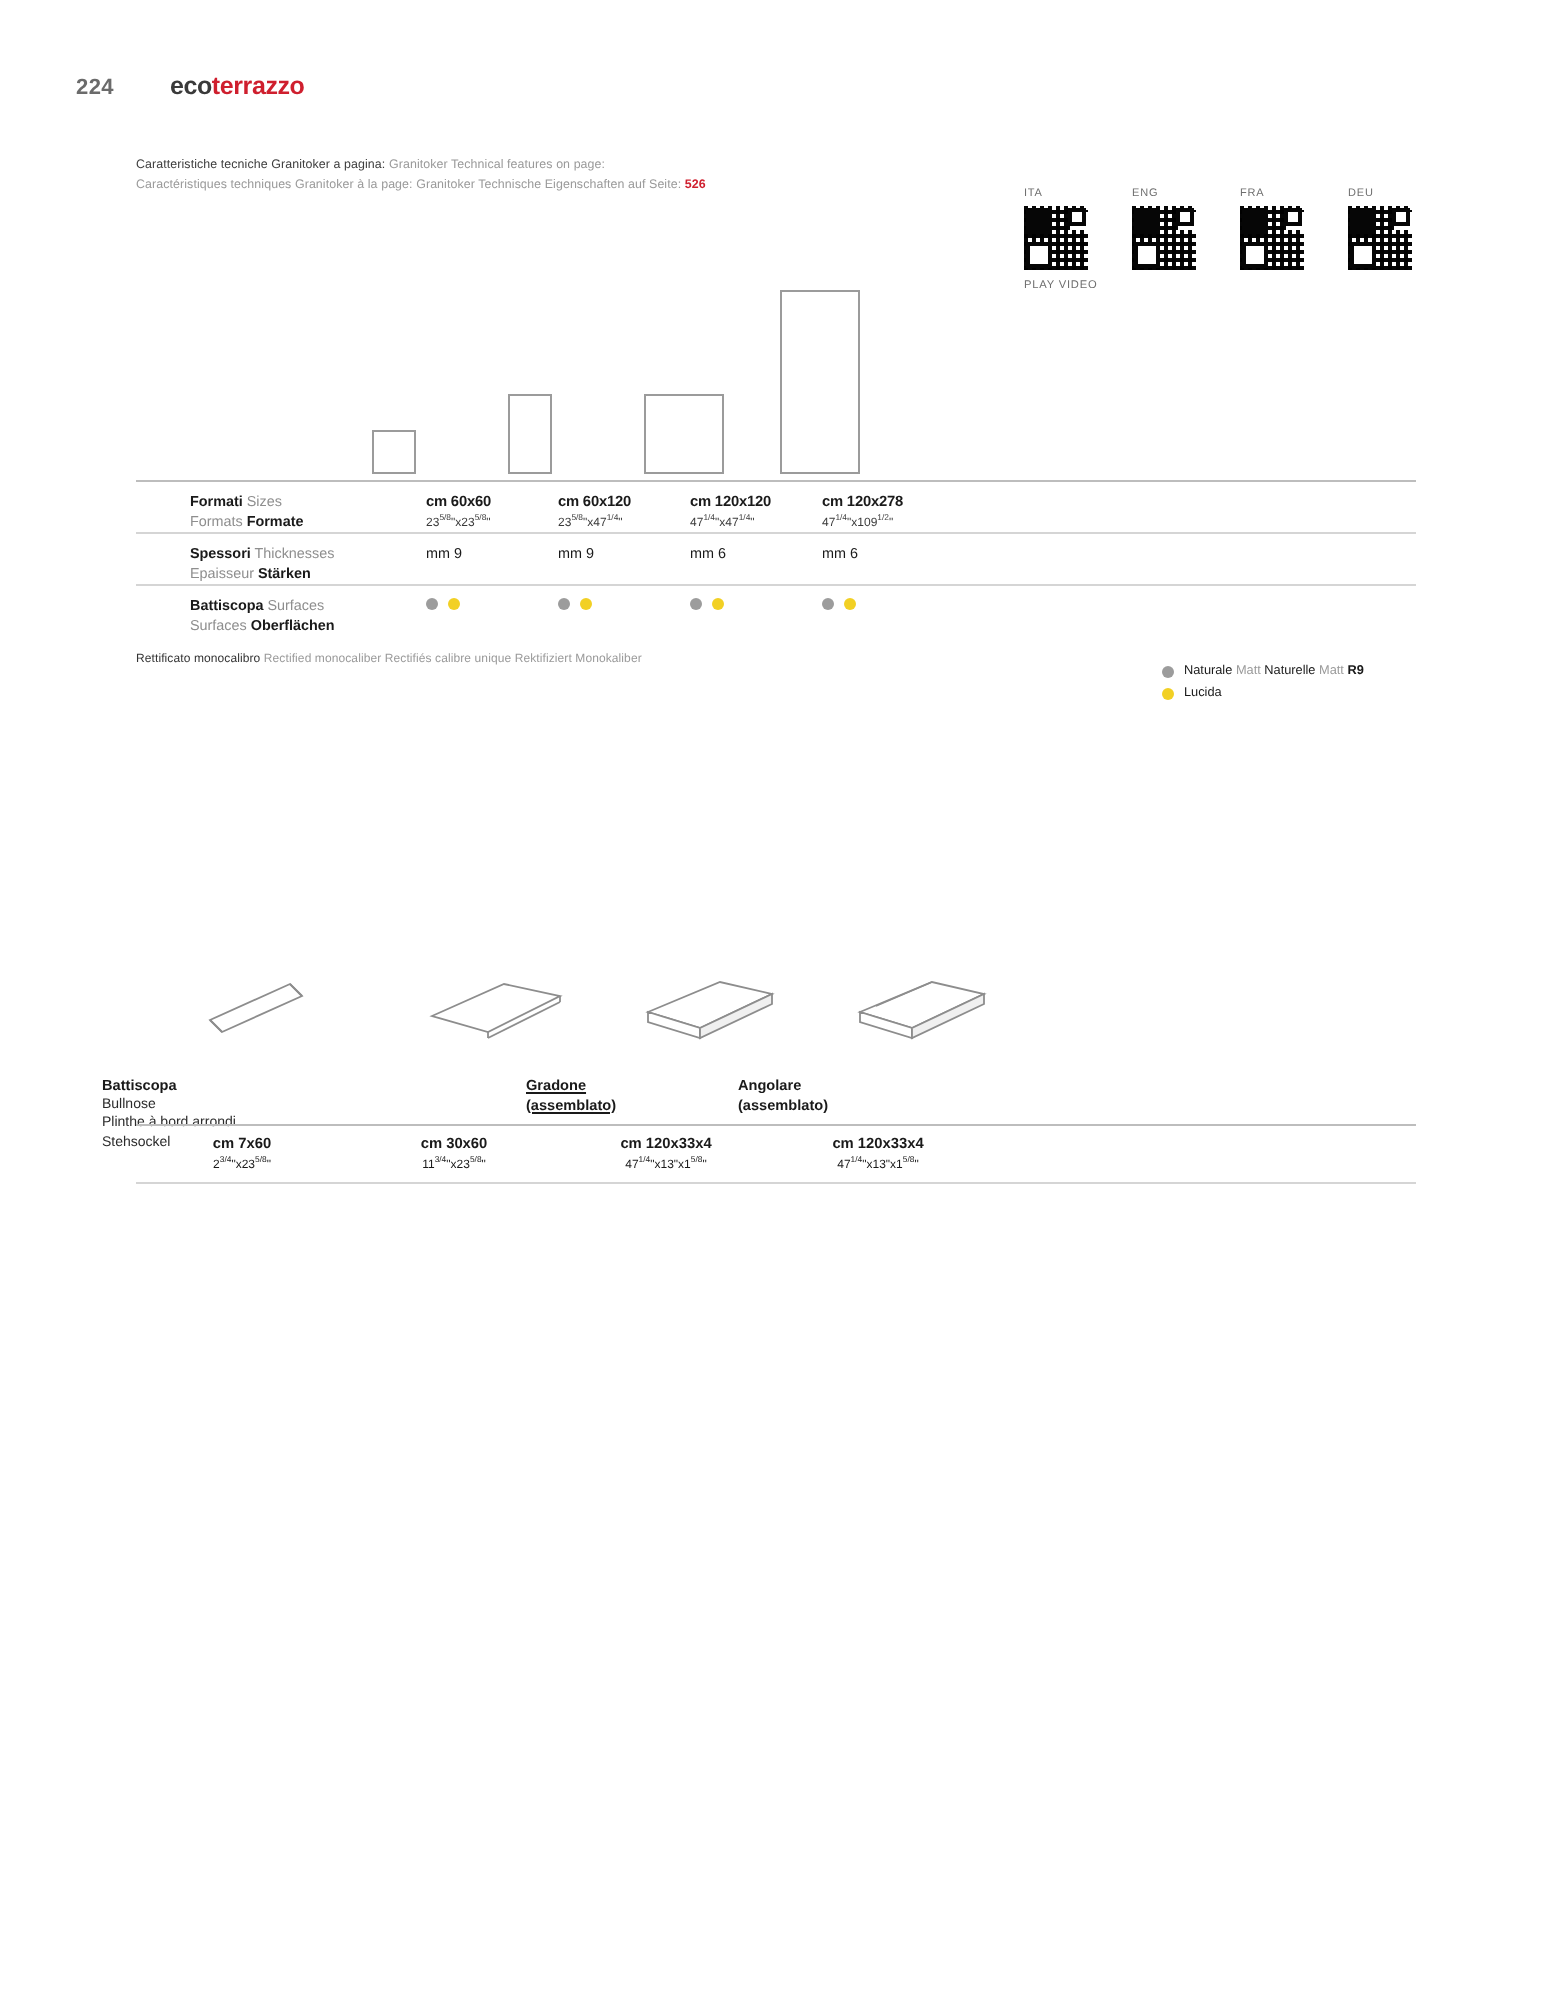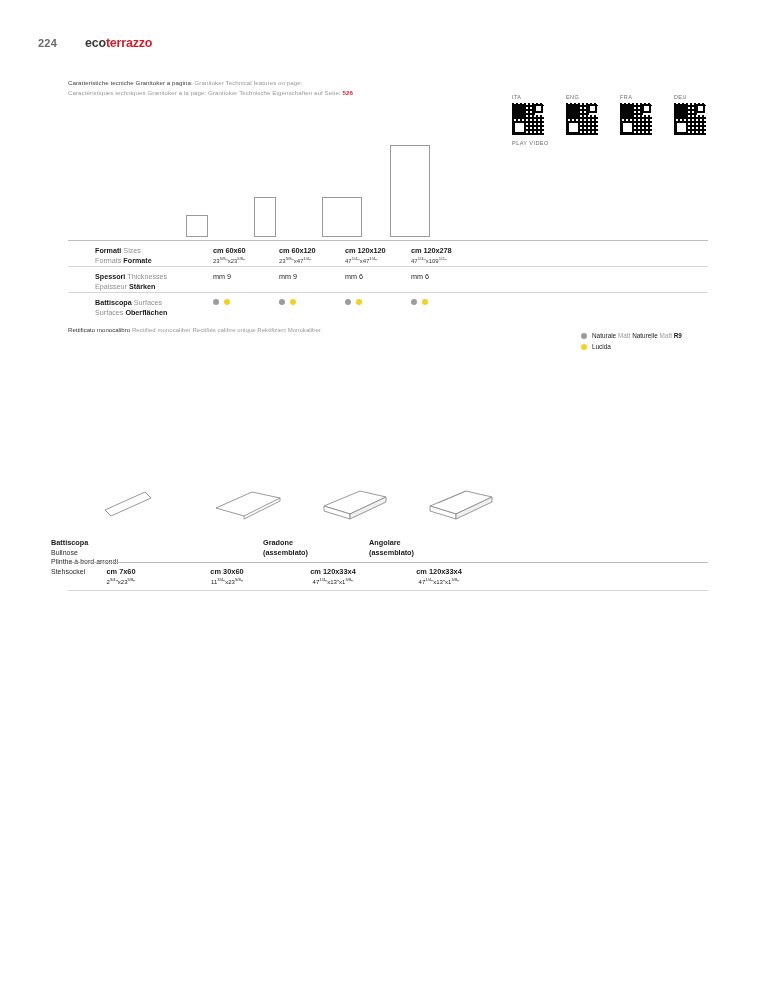--- a/index.html
+++ b/index.html
@@ -412,21 +412,21 @@
     </div>
   </div>
 
   <div style="position:relative; height:44px;">
     <div class="trim-col" style="left:-17px; top:0;">
       <div class="trim-name">Battiscopa</div>
       <div class="trim-sub">Bullnose</div>
       <div class="trim-sub">Plinthe à bord arrondi</div>
       <div class="trim-sub">Stehsockel</div>
     </div>
-    <div class="trim-col" style="left:195px; top:0;">
+    <div class="trim-col" style="left:195px; top:0;text-decoration:underline;">
       <div class="trim-name">Gradone</div>
       <div class="trim-name">(assemblato)</div>
     </div>
     <div class="trim-col" style="left:301px; top:0;">
       <div class="trim-name">Angolare</div>
       <div class="trim-name">(assemblato)</div>
     </div>
   </div>
 </div>
 

